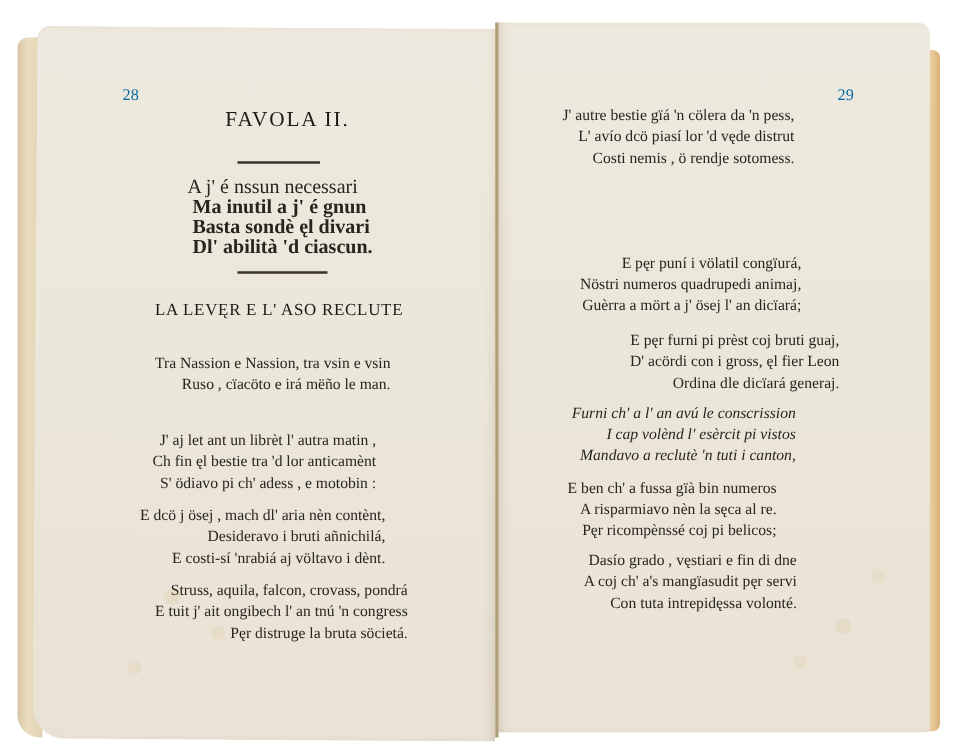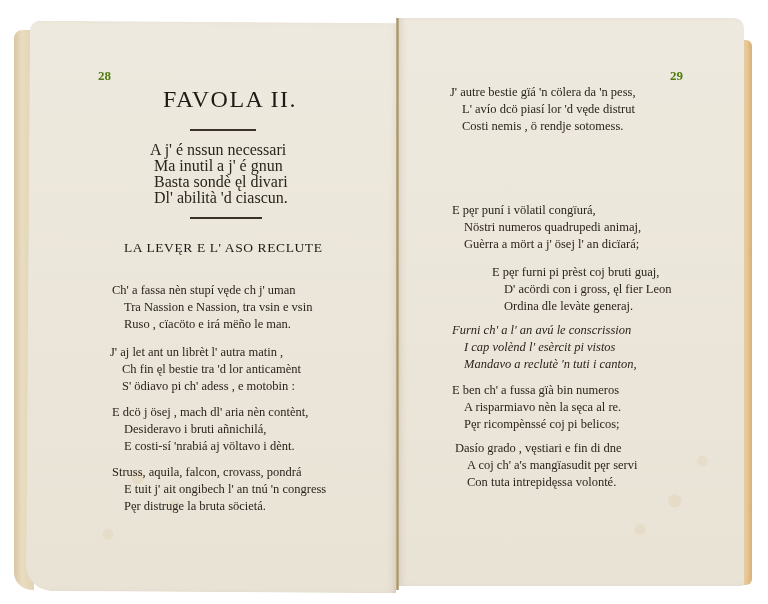--- a/index.html
+++ b/index.html
@@ -65,69 +65,68 @@
     }
     .gutter {
       position: absolute;
       left: 396px; top: 18px;
       width: 3px; height: 572px;
       background: linear-gradient(90deg, #c9b996, #a89570, #c9b996);
     }
     .page-num {
       position: absolute;
       font-size: 13px;
-      color: #4d7c0f;
-      font-weight: bold;
+      color: #0369a1;
     }
     .page-num.left { left: 98px; top: 68px; }
     .page-num.right { left: 670px; top: 68px; }
 
     .title {
       position: absolute;
       left: 160px; top: 86px;
       width: 140px;
       text-align: center;
-      font-size: 24px;
+      font-size: 17px;
       letter-spacing: 1.5px;
       color: #1e1a16;
     }
     .rule {
       position: absolute;
       height: 2px;
       background: #3a322a;
     }
     .rule.r1 { left: 190px; top: 129px; width: 66px; }
     .rule.r2 { left: 190px; top: 217px; width: 72px; }
 
     .moral {
       position: absolute;
       left: 150px; top: 142px;
       font-size: 16px;
       line-height: 16px;
       color: #2a241e;
     }
     .moral .line { white-space: nowrap; }
-    .moral .line.ind { padding-left: 4px; }
+    .moral .line.ind { padding-left: 4px; font-weight: bold; }
 
     .subtitle {
       position: absolute;
       left: 124px; top: 240px;
       font-size: 13.5px;
       letter-spacing: 0.6px;
       color: #1e1a16;
       white-space: nowrap;
     }
 
     .stanza {
       position: absolute;
       font-size: 12.5px;
       line-height: 17px;
       color: #2a241e;
     }
-    .stanza .line { white-space: nowrap; }
+    .stanza .line { white-space: nowrap; text-align: right; }
     .stanza .line.ind { padding-left: 12px; }
 
     .L1 { left: 112px; top: 282px; }
     .L2 { left: 110px; top: 344px; }
     .L3 { left: 112px; top: 404px; }
     .L4 { left: 112px; top: 464px; }
 
     .R1 { left: 450px; top: 84px; }
     .R2 { left: 448px; top: 142px; }
     .R3 { left: 452px; top: 202px; }
@@ -155,21 +154,20 @@
     <div class="line">A j' é nssun necessari</div>
     <div class="line ind">Ma inutil a j' é gnun</div>
     <div class="line ind">Basta sondè ęl divari</div>
     <div class="line ind">Dl' abilità 'd ciascun.</div>
   </div>
 
   <div class="rule r2"></div>
   <div class="subtitle">LA LEVĘR E L' ASO RECLUTE</div>
 
   <div class="stanza L1">
-    <div class="line">Ch' a fassa nèn stupí vęde ch j' uman</div>
     <div class="line ind">Tra Nassion e Nassion, tra vsin e vsin</div>
     <div class="line ind">Ruso , cïacöto e irá mëño le man.</div>
   </div>
   <div class="stanza L2">
     <div class="line">J' aj let ant un librèt l' autra matin ,</div>
     <div class="line ind">Ch fin ęl bestie tra 'd lor anticamènt</div>
     <div class="line ind">S' ödiavo pi ch' adess , e motobin :</div>
   </div>
   <div class="stanza L3">
     <div class="line">E dcö j ösej , mach dl' aria nèn contènt,</div>
@@ -190,21 +188,21 @@
     <div class="line ind">Costi nemis , ö rendje sotomess.</div>
   </div>
   <div class="stanza R3">
     <div class="line">E pęr puní i völatil congïurá,</div>
     <div class="line ind">Nöstri numeros quadrupedi animaj,</div>
     <div class="line ind">Guèrra a mört a j' ösej l' an dicïará;</div>
   </div>
   <div class="stanza R4">
     <div class="line">E pęr furni pi prèst coj bruti guaj,</div>
     <div class="line ind">D' acördi con i gross, ęl fier Leon</div>
-    <div class="line ind">Ordina dle levàte generaj.</div>
+    <div class="line ind">Ordina dle dicïará generaj.</div>
   </div>
   <div class="stanza R5">
     <div class="line">Furni ch' a l' an avú le conscrission</div>
     <div class="line ind">I cap volènd l' esèrcit pi vistos</div>
     <div class="line ind">Mandavo a reclutè 'n tuti i canton,</div>
   </div>
   <div class="stanza R6">
     <div class="line">E ben ch' a fussa gïà bin numeros</div>
     <div class="line ind">A risparmiavo nèn la sęca al re.</div>
     <div class="line ind">Pęr ricompènssé coj pi belicos;</div>

